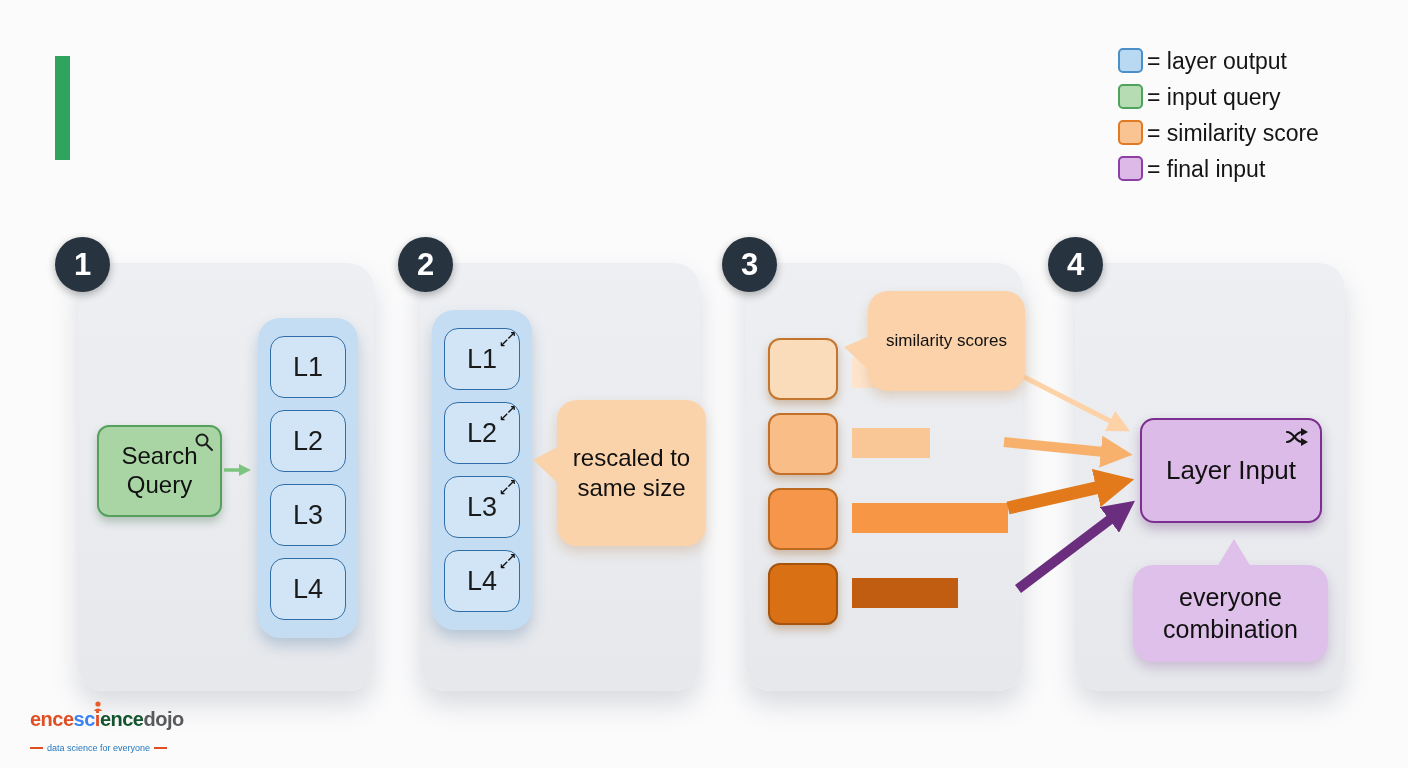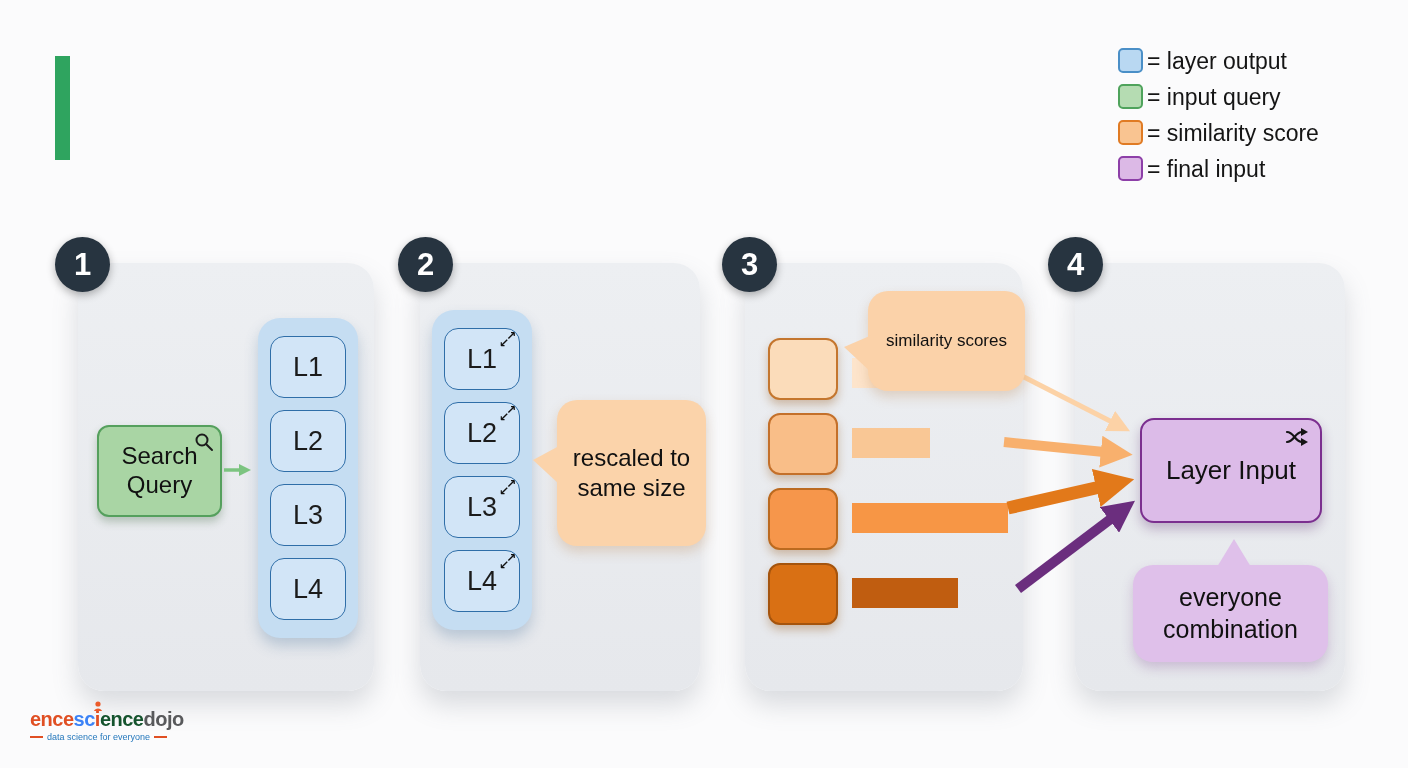--- a/index.html
+++ b/index.html
@@ -96,21 +96,21 @@
                    border-right:17px solid transparent;border-bottom:28px solid #dfc0ea;}
 
   
   #arrow-layer{position:absolute;left:0;top:0;width:1408px;height:768px;pointer-events:none;z-index:6;}
 
   
   .logo{position:absolute;left:30px;top:708px;width:150px;}
   .logo-word{font-size:20px;font-weight:bold;letter-spacing:-0.5px;white-space:nowrap;}
   .logo-i-wrap{position:relative;display:inline-block;}
   .person-icon{position:absolute;left:-2px;top:-7px;}
-  .logo-tagline{margin-top:1px;display:flex;align-items:center;gap:4px;}
+  .logo-tagline{margin-top:12px;display:flex;align-items:center;gap:4px;}
   .logo-tagline .dash{display:inline-block;width:13px;height:2px;background:#e04f23;}
   .logo-tagline .tag-text{font-size:9px;color:#2578bc;white-space:nowrap;}
 </style>
 </head>
 <body>
 
 <div id="canvas">
 
   <div class="accent-bar"></div>
 

